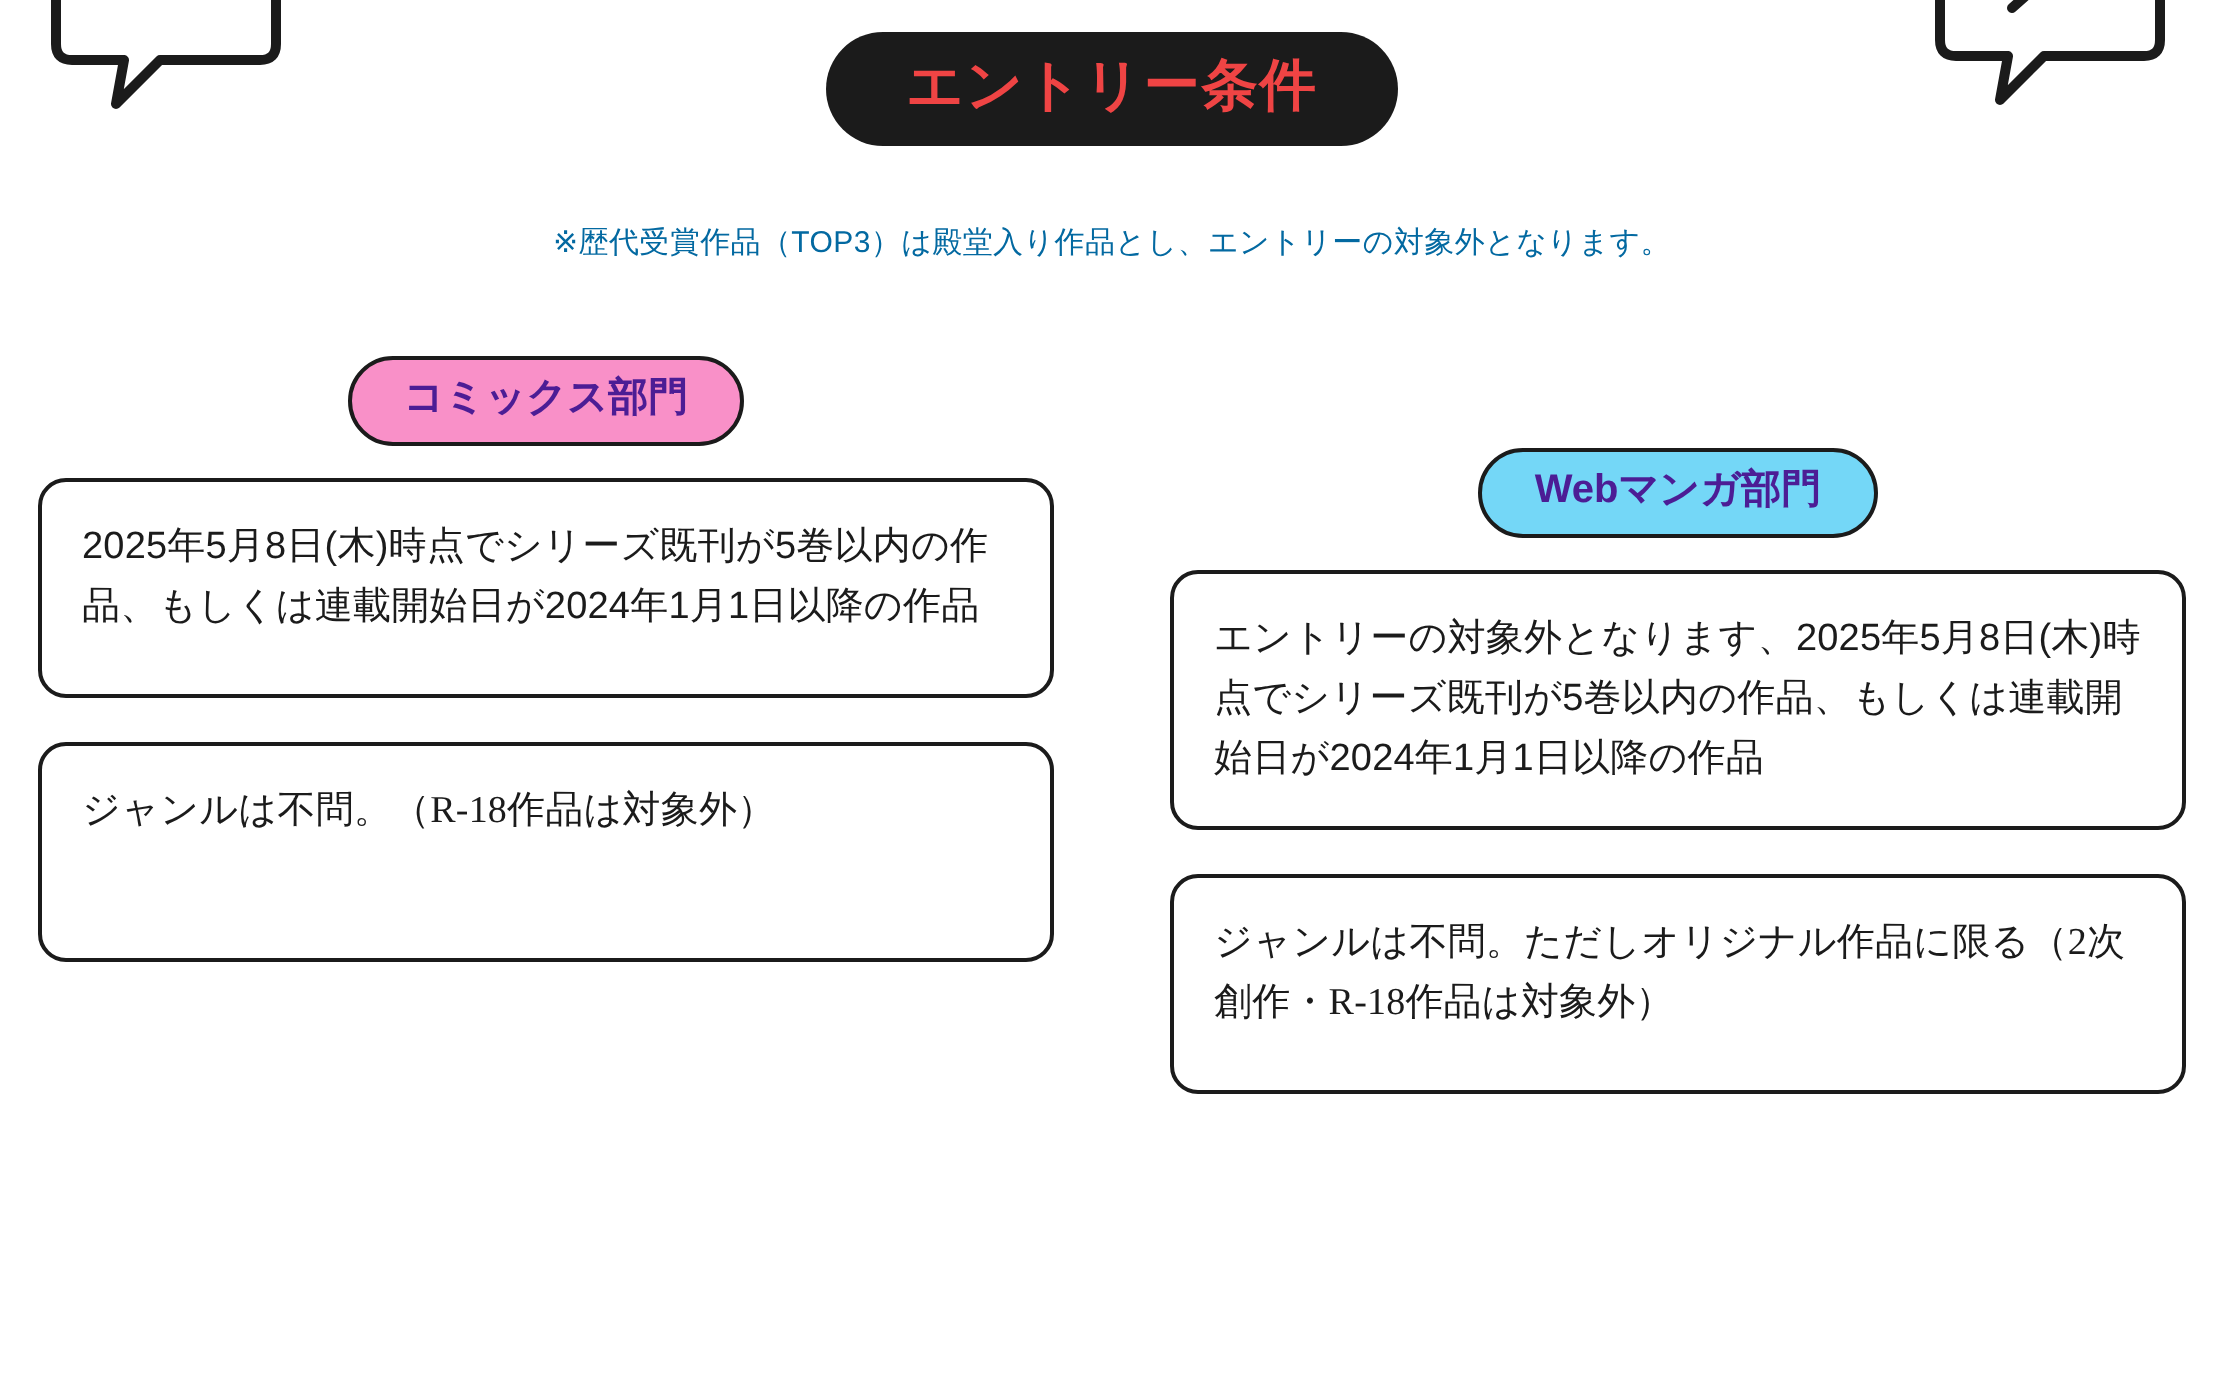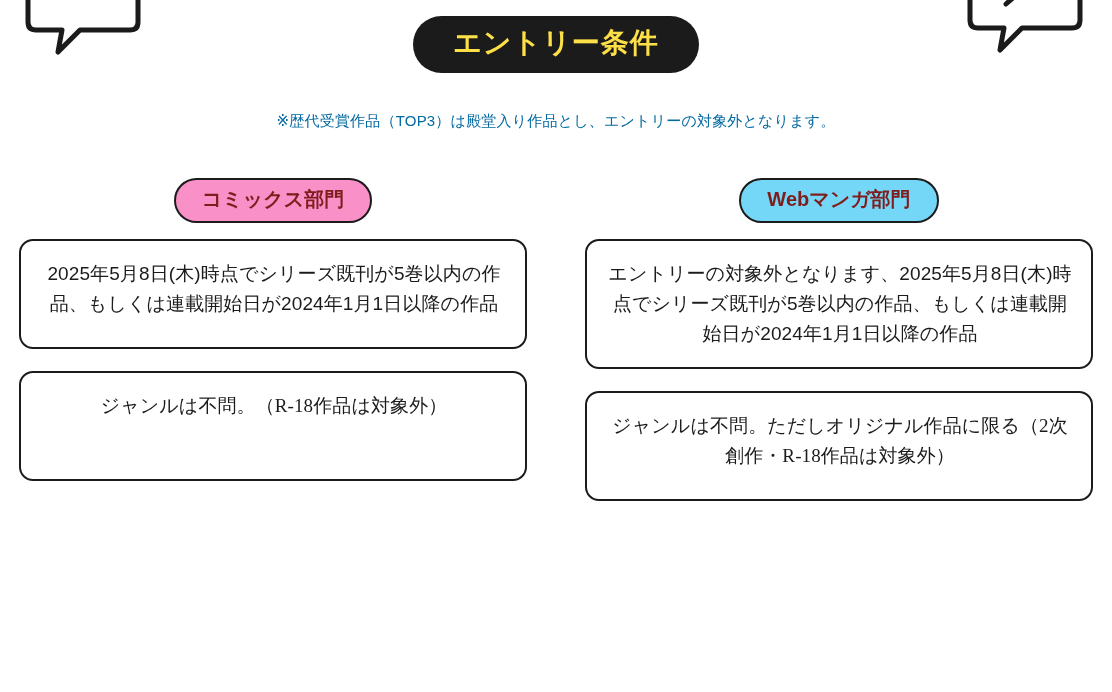--- a/index.html
+++ b/index.html
@@ -34,21 +34,21 @@
   .title-wrap {
     position: absolute;
     top: 16px;
     left: 0;
     width: 100%;
     display: flex;
     justify-content: center;
   }
   .title-pill {
     background: #1b1b1b;
-    color: #fde047;
+    color: #ef4444;
     border-radius: 34px;
     padding: 12px 40px 14px 40px;
     font-size: 28px;
     font-weight: bold;
     letter-spacing: 1px;
     line-height: 1.1;
   }
 
   
   .note {
@@ -77,43 +77,43 @@
     display: flex;
     flex-direction: column;
     align-items: center;
   }
   .cat-pill {
     border-radius: 26px;
     border: 2px solid #1b1b1b;
     padding: 8px 26px 10px 26px;
     font-size: 20px;
     font-weight: bold;
-    color: #7f1d1d;
+    color: #4c1d95;
     margin-bottom: 16px;
     line-height: 1.15;
     white-space: nowrap;
   }
   .cat-pill.pink { background: #f990c8; }
-  .cat-pill.blue { background: #74d7f7; }
+  .cat-pill.blue { background: #74d7f7; margin-top: 46px; }
 
   .card {
     width: 100%;
     box-sizing: border-box;
     border: 2px solid #1b1b1b;
     border-radius: 14px;
     background: #ffffff;
     font-size: 19px;
     line-height: 1.58;
     color: #1b1b1b;
     padding: 18px 18px 18px 20px;
     margin-bottom: 22px;
     letter-spacing: 0.1px;
   }
   .card.h-two { min-height: 70px; }
-  .card.h-three { min-height: 110px; text-align: center; }
+  .card.h-three { min-height: 110px; }
   .card.last { margin-bottom: 0; font-family: Liberation Serif, serif; }
 </style>
 </head>
 <body>
 
 <div class="doodle doodle-left">
   <svg width="130" height="120" viewBox="0 0 130 120" fill="none" xmlns="http://www.w3.org/2000/svg">
     <path d="M18 18 H112 Q120 18 120 26 V74 Q120 82 112 82 H62 L40 104 L44 82 H18 Q10 82 10 74 V26 Q10 18 18 18 Z" stroke="#1b1b1b" stroke-width="5" stroke-linejoin="round" fill="#ffffff"></path>
   </svg>
 </div>

